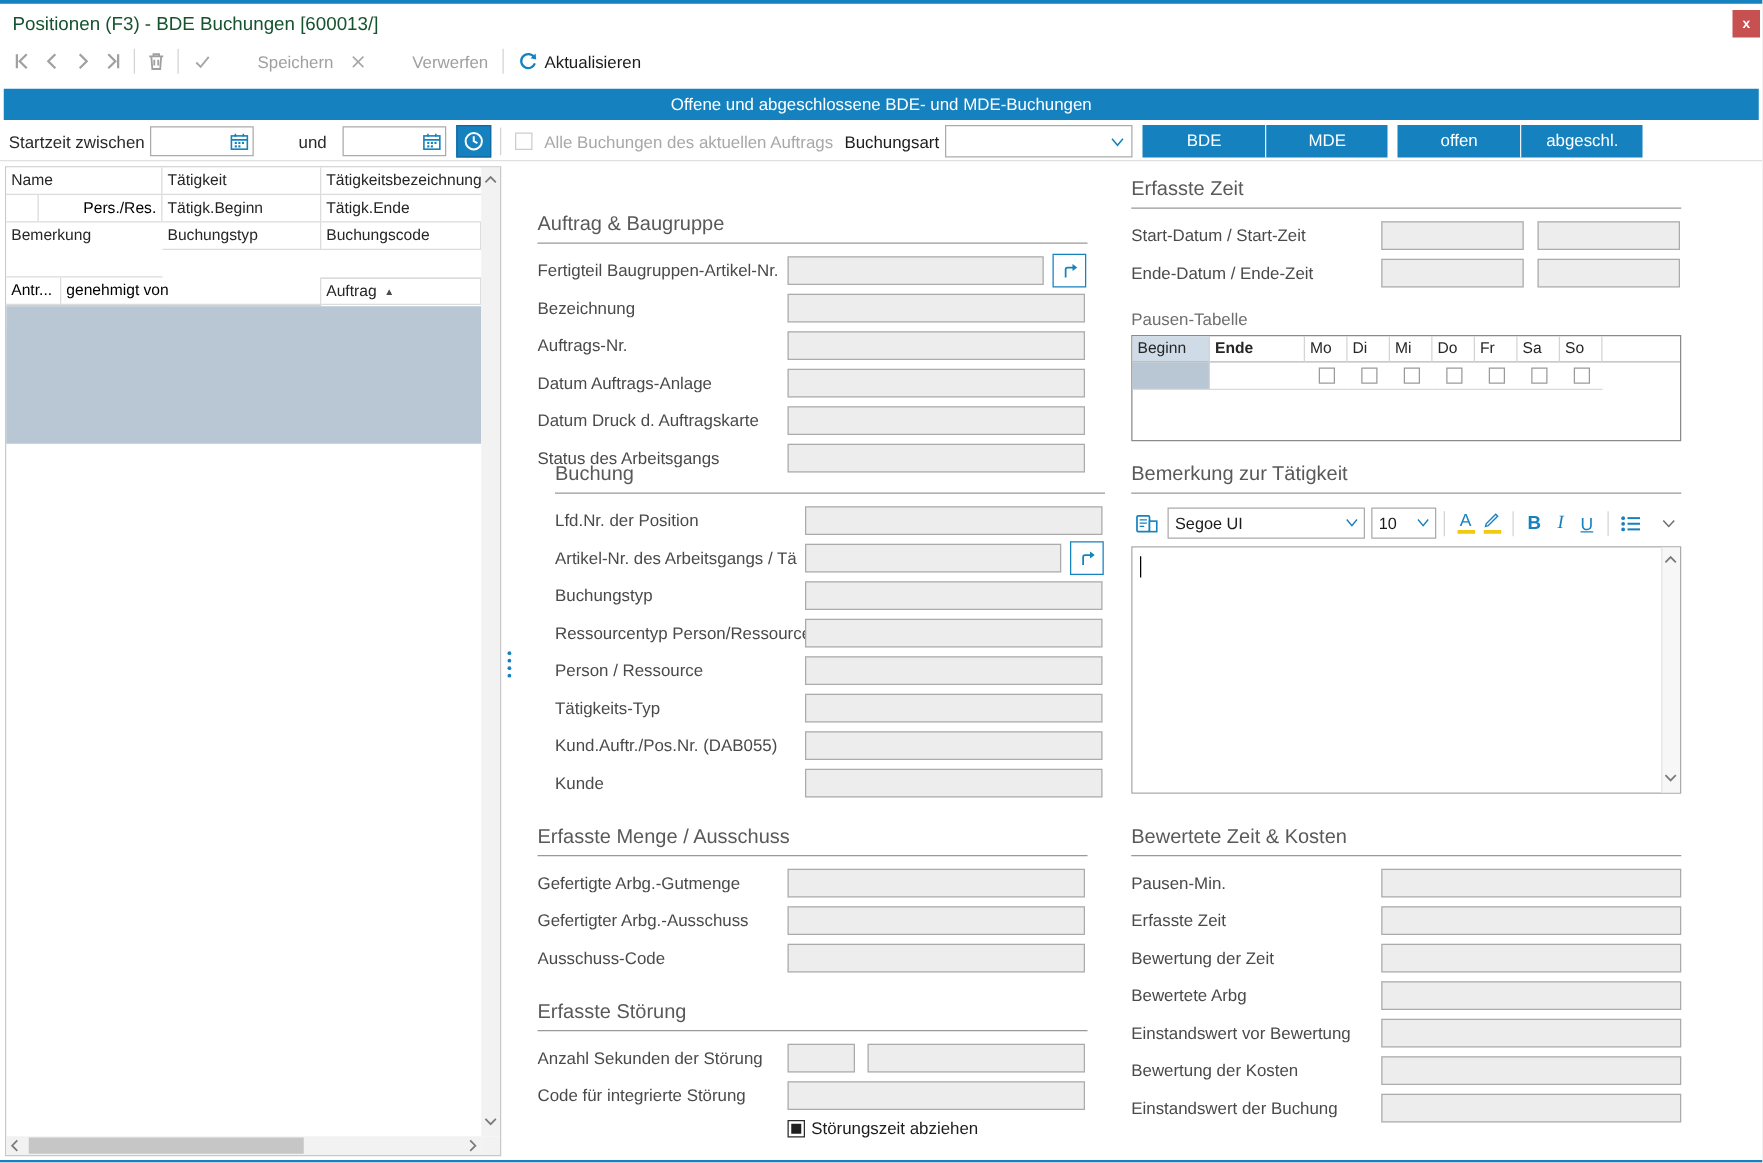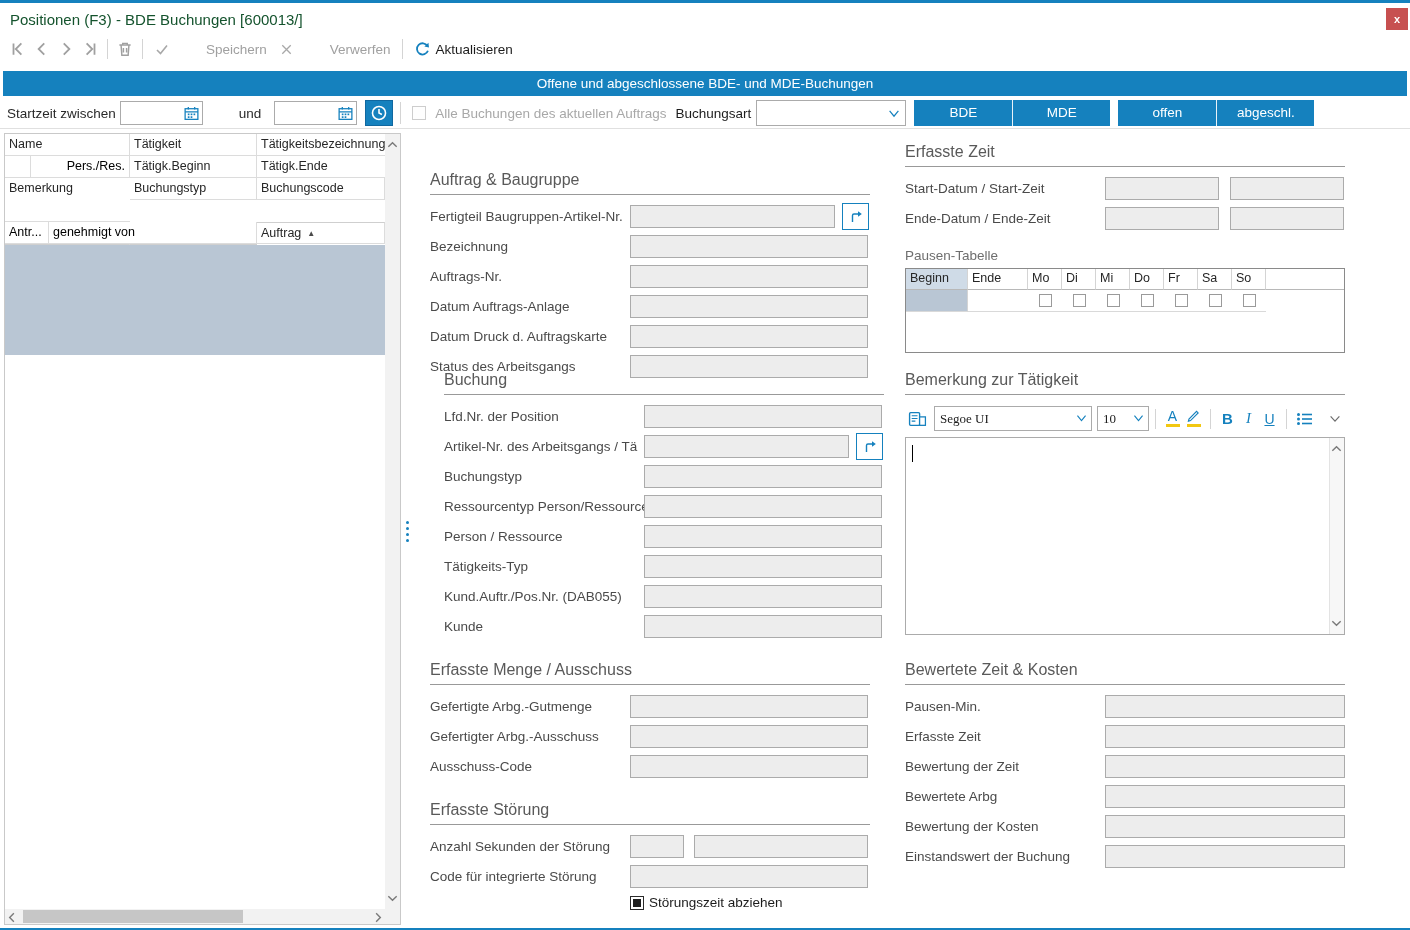--- a/index.html
+++ b/index.html
@@ -86,25 +86,25 @@
   
   .pausen-label{ font-size:13.5px; color:#6e6e6e; margin-bottom:5px; }
   .ptable{ width:440px; height:85px; border:1px solid #8a8a8a; background:#fff; position:relative; }
   .prow{ display:flex; }
   .pc{ height:21px; border-right:1px solid #d4d4d4; border-bottom:1px solid #b8b8b8; font-size:12.5px; color:#262626;
      padding:2px 4px; white-space:nowrap; overflow:hidden;}
   .pc.beginn-h{ background:#cfdbe7; }
   .pcell-sel{ height:22px; background:#b9c6d4; border-right:1px solid #d4d4d4; border-bottom:1px solid #d9d9d9;}
   .pcell{ height:22px; border-bottom:1px solid #d9d9d9; display:flex; align-items:center; justify-content:center;}
   .pcb{ width:13px; height:13px; border:1px solid #9a9a9a; background:#fff; }
-  .w62{width:62px;} .w61{width:60px;} .w34{width:34px;} .wfill{flex:1; border-right:none;}
+  .w62{width:62px;} .w61{width:76px;font-weight:bold;} .w34{width:34px;} .wfill{flex:1; border-right:none;}
   
   .rt-toolbar{ display:flex; align-items:center; height:27px; margin-bottom:5px; }
   .rt-combo{ position:relative; height:25px; border:1px solid #ababab; background:#fff; font-size:13px; color:#1c1c1c;
-     padding:4px 18px 0 5px; margin-left:5px; white-space:nowrap; overflow:hidden;font-family:Liberation Serif, serif;}
+     padding:4px 18px 0 5px; margin-left:5px; white-space:nowrap; overflow:hidden;}
   .rt-combo svg{ position:absolute; right:3px; top:6px; }
   .rt-font{ width:158px; } .rt-size{ width:52px; }
   .rt-sep{ width:1px; height:20px; background:#d4d4d4; margin:0 6px; }
   .rt-btn{ width:21px; height:24px; display:flex; flex-direction:column; align-items:center; justify-content:center; }
   .rt-B{ font-weight:bold; font-size:15px; color:#1581be; }
   .rt-I{ font-style:italic; font-family:"Liberation Serif",serif; font-size:15px; color:#1581be; }
   .rt-U{ font-size:14px; color:#1581be; text-decoration:underline; }
   .rt-A{ font-size:14px; color:#1581be; line-height:13px;}
   .ybar{ width:14px; height:3px; background:#f2c811; margin-top:1px;}
   .rt-spacer{ flex:1; }
@@ -533,20 +533,24 @@
       </div>
     <div class="frow">
         <span class="lbl">Bewertung der Zeit</span>
         <span class="ibox w240"></span>
       </div>
     <div class="frow">
         <span class="lbl">Bewertete Arbg</span>
         <span class="ibox w240"></span>
       </div>
     <div class="frow">
+        <span class="lbl">Einstandswert vor Bewertung</span>
+        <span class="ibox w240"></span>
+      </div>
+    <div class="frow">
         <span class="lbl">Bewertung der Kosten</span>
         <span class="ibox w240"></span>
       </div>
     <div class="frow">
         <span class="lbl">Einstandswert der Buchung</span>
         <span class="ibox w240"></span>
       </div>
   </div>
 
 </div>

